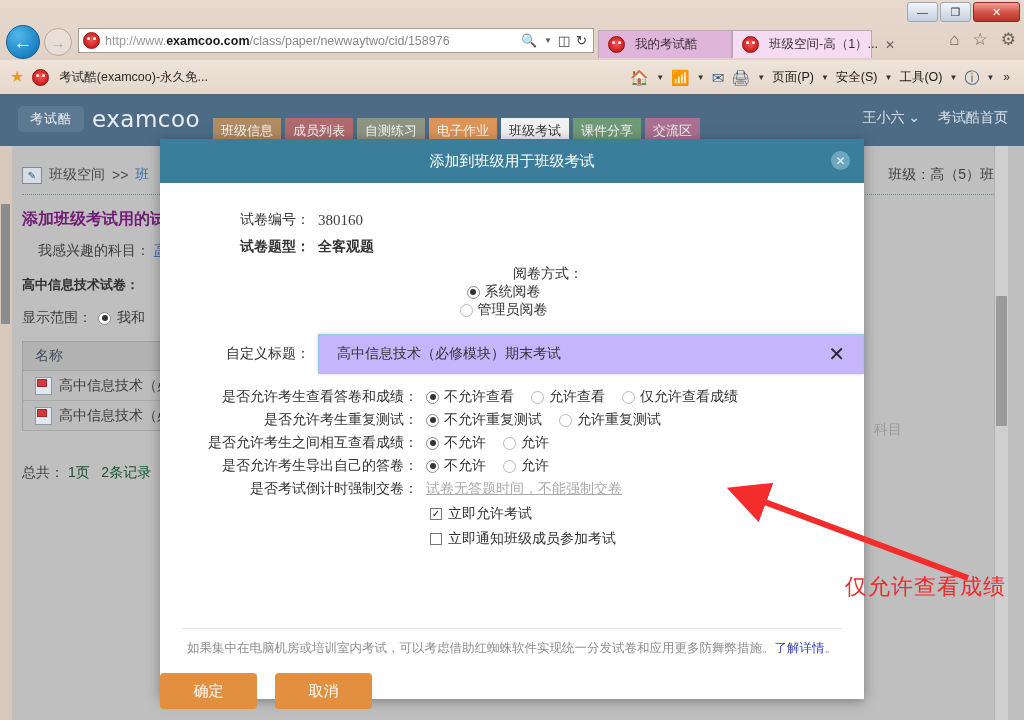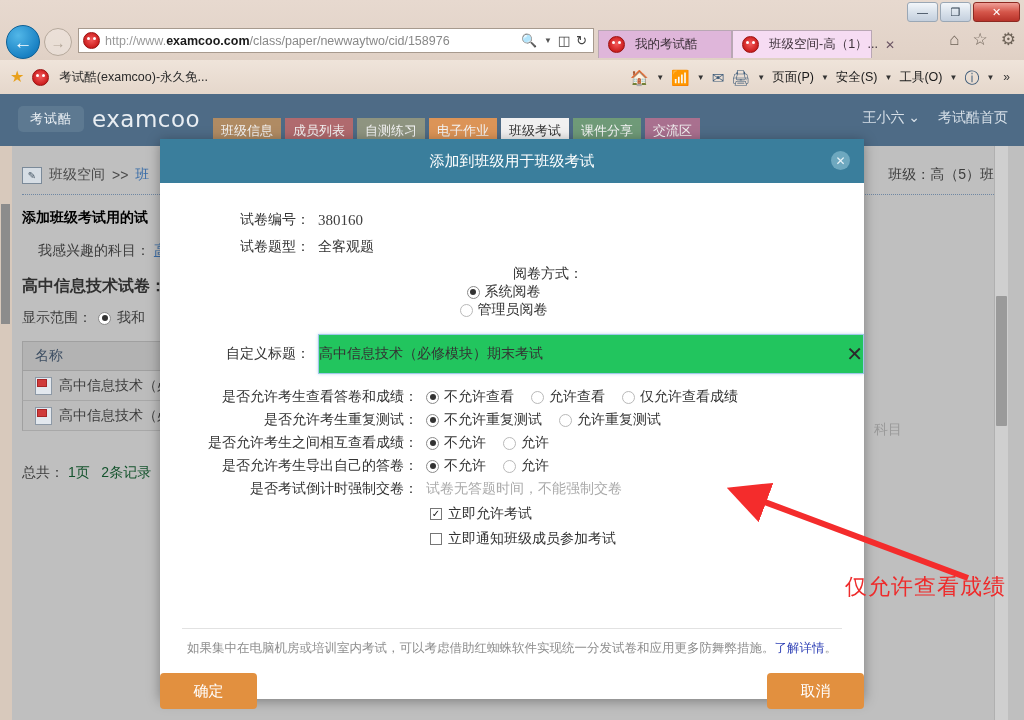--- a/index.html
+++ b/index.html
@@ -119,24 +119,24 @@
   .page-inner{position:absolute;left:12px;top:0;width:996px;height:574px;background:#bfbfbf;}
   .breadcrumb{position:absolute;left:10px;top:20px;display:flex;align-items:center;gap:7px;font-size:14px;color:#4a4a4a;}
   .bc-icon{
     width:18px;height:15px;border:1px solid #7b8a99;background:#d6dde4;
     display:flex;align-items:center;justify-content:center;font-size:10px;color:#4a5a68;
   }
   .bc-link{color:#3b6ea8;}
   .class-label{position:absolute;right:14px;top:20px;font-size:14px;color:#3d3d3d;}
   .dotted{position:absolute;left:10px;top:48px;width:972px;border-top:1px dotted #6f87a3;}
 
-  .sec-title{position:absolute;left:10px;top:63px;font-size:14px;font-weight:bold;color:#000000;}
+  .sec-title{position:absolute;left:10px;top:63px;font-size:16px;font-weight:bold;color:#701a75;}
   .subj-row{position:absolute;left:26px;top:96px;font-size:14px;color:#3d3d3d;}
   .subj-row a{color:#3b6ea8;}
-  .paper-title{position:absolute;left:10px;top:130px;font-size:16px;font-weight:bold;color:#2f2f2f;}
+  .paper-title{position:absolute;left:10px;top:130px;font-size:13px;font-weight:bold;color:#2f2f2f;}
   .range-row{position:absolute;left:10px;top:163px;font-size:14px;color:#3d3d3d;display:flex;align-items:center;gap:6px;}
 
   .list-box{position:absolute;left:10px;top:195px;width:620px;}
   .list-head{
     height:30px;background:#b3b3b3;border:1px solid #a0a0a0;
     display:flex;align-items:center;padding-left:12px;font-size:14px;color:#3e4f63;box-sizing:border-box;
   }
   .list-row{
     height:30px;border-left:1px solid #a0a0a0;border-right:1px solid #a0a0a0;border-bottom:1px solid #a8a8a8;
     display:flex;align-items:center;padding-left:12px;gap:7px;font-size:14px;color:#3d3d3d;box-sizing:border-box;
@@ -188,42 +188,42 @@
   .opt{display:inline-flex;align-items:center;gap:5px;margin-right:17px;}
   .opt-lbl{color:#333;}
 
   .cbx{
     width:12px;height:12px;border:1px solid #767676;background:#fff;flex:none;
     display:inline-flex;align-items:center;justify-content:center;font-size:10px;color:#111;
     line-height:1;box-sizing:border-box;
   }
 
   .title-input{
-    width:570px;height:40px;border:1px solid #9ec8e8;background:#22c55e;box-sizing:border-box;
-    display:flex;align-items:center;padding:0 0;font-size:14px;color:#333;
+    width:570px;height:40px;border:1px solid #9ec8e8;background:#c4b5fd;box-sizing:border-box;
+    display:flex;align-items:center;padding:0 18px;font-size:14px;color:#333;
     box-shadow:0 0 3px rgba(130,180,220,.5);
   }
   .title-input .val{flex:1;}
   .clear-x{font-size:20px;color:#2b2b2b;line-height:1;font-weight:bold;}
   .desc-area{
     width:570px;height:78px;border:1px solid #b6b6b6;background:#fff;box-sizing:border-box;position:relative;
   }
   .desc-scroll{
     position:absolute;right:0;top:0;width:15px;height:76px;background:#fbfbfb;border-left:1px solid #e0e0e0;
     display:flex;flex-direction:column;justify-content:space-between;align-items:center;
     padding:4px 0;box-sizing:border-box;color:#7d7d7d;font-size:11px;
   }
 
-  .hint{color:#aaa;}
+  .hint{color:#aaa;text-decoration:underline;}
   .note{
     position:absolute;left:22px;right:22px;bottom:70px;border-top:1px solid #e2e2e2;
     padding-top:11px;font-size:12.5px;color:#8e8e8e;text-align:center;
   }
   .note a{color:#2d3fb5;text-decoration:none;}
-  .modal-actions{position:absolute;left:0;right:0;bottom:18px;display:flex;justify-content:space-between;gap:18px;}
+  .modal-actions{position:absolute;left:0;right:0;bottom:18px;display:flex;justify-content:flex-start;gap:18px;}
   .btn{
     width:97px;height:36px;background:#e2903f;color:#fff;border:none;border-radius:4px;
     font-size:15px;font-family:"Liberation Sans",sans-serif;cursor:pointer;
   }
 
   
   .anno-text{
     position:absolute;right:18px;top:572px;color:#ee2b2b;font-size:22px;
     font-family:"Liberation Serif","DejaVu Serif",serif;z-index:20;letter-spacing:1px;
   }
@@ -387,21 +387,21 @@
       <span class="modal-close">✕</span>
     </div>
 
     <div class="modal-body">
 
       <div class="fld" style="margin-top:28px;">
         <span class="fld-lbl">试卷编号：</span>
         <span class="id-val">380160</span>
       </div>
 
-      <div class="fld" style="margin-top:9px;">
+      <div class="fld" style="margin-top:9px;font-weight:bold;">
         <span class="fld-lbl">试卷题型：</span>
         <span class="v">全客观题</span>
       </div>
 
       <div class="fld" style="margin-top:9px;flex-direction:column;">
         <span class="fld-lbl">阅卷方式：</span>
         <span class="opt">
           <span class="radio on"></span>
           <span class="opt-lbl">系统阅卷</span>
         </span>

